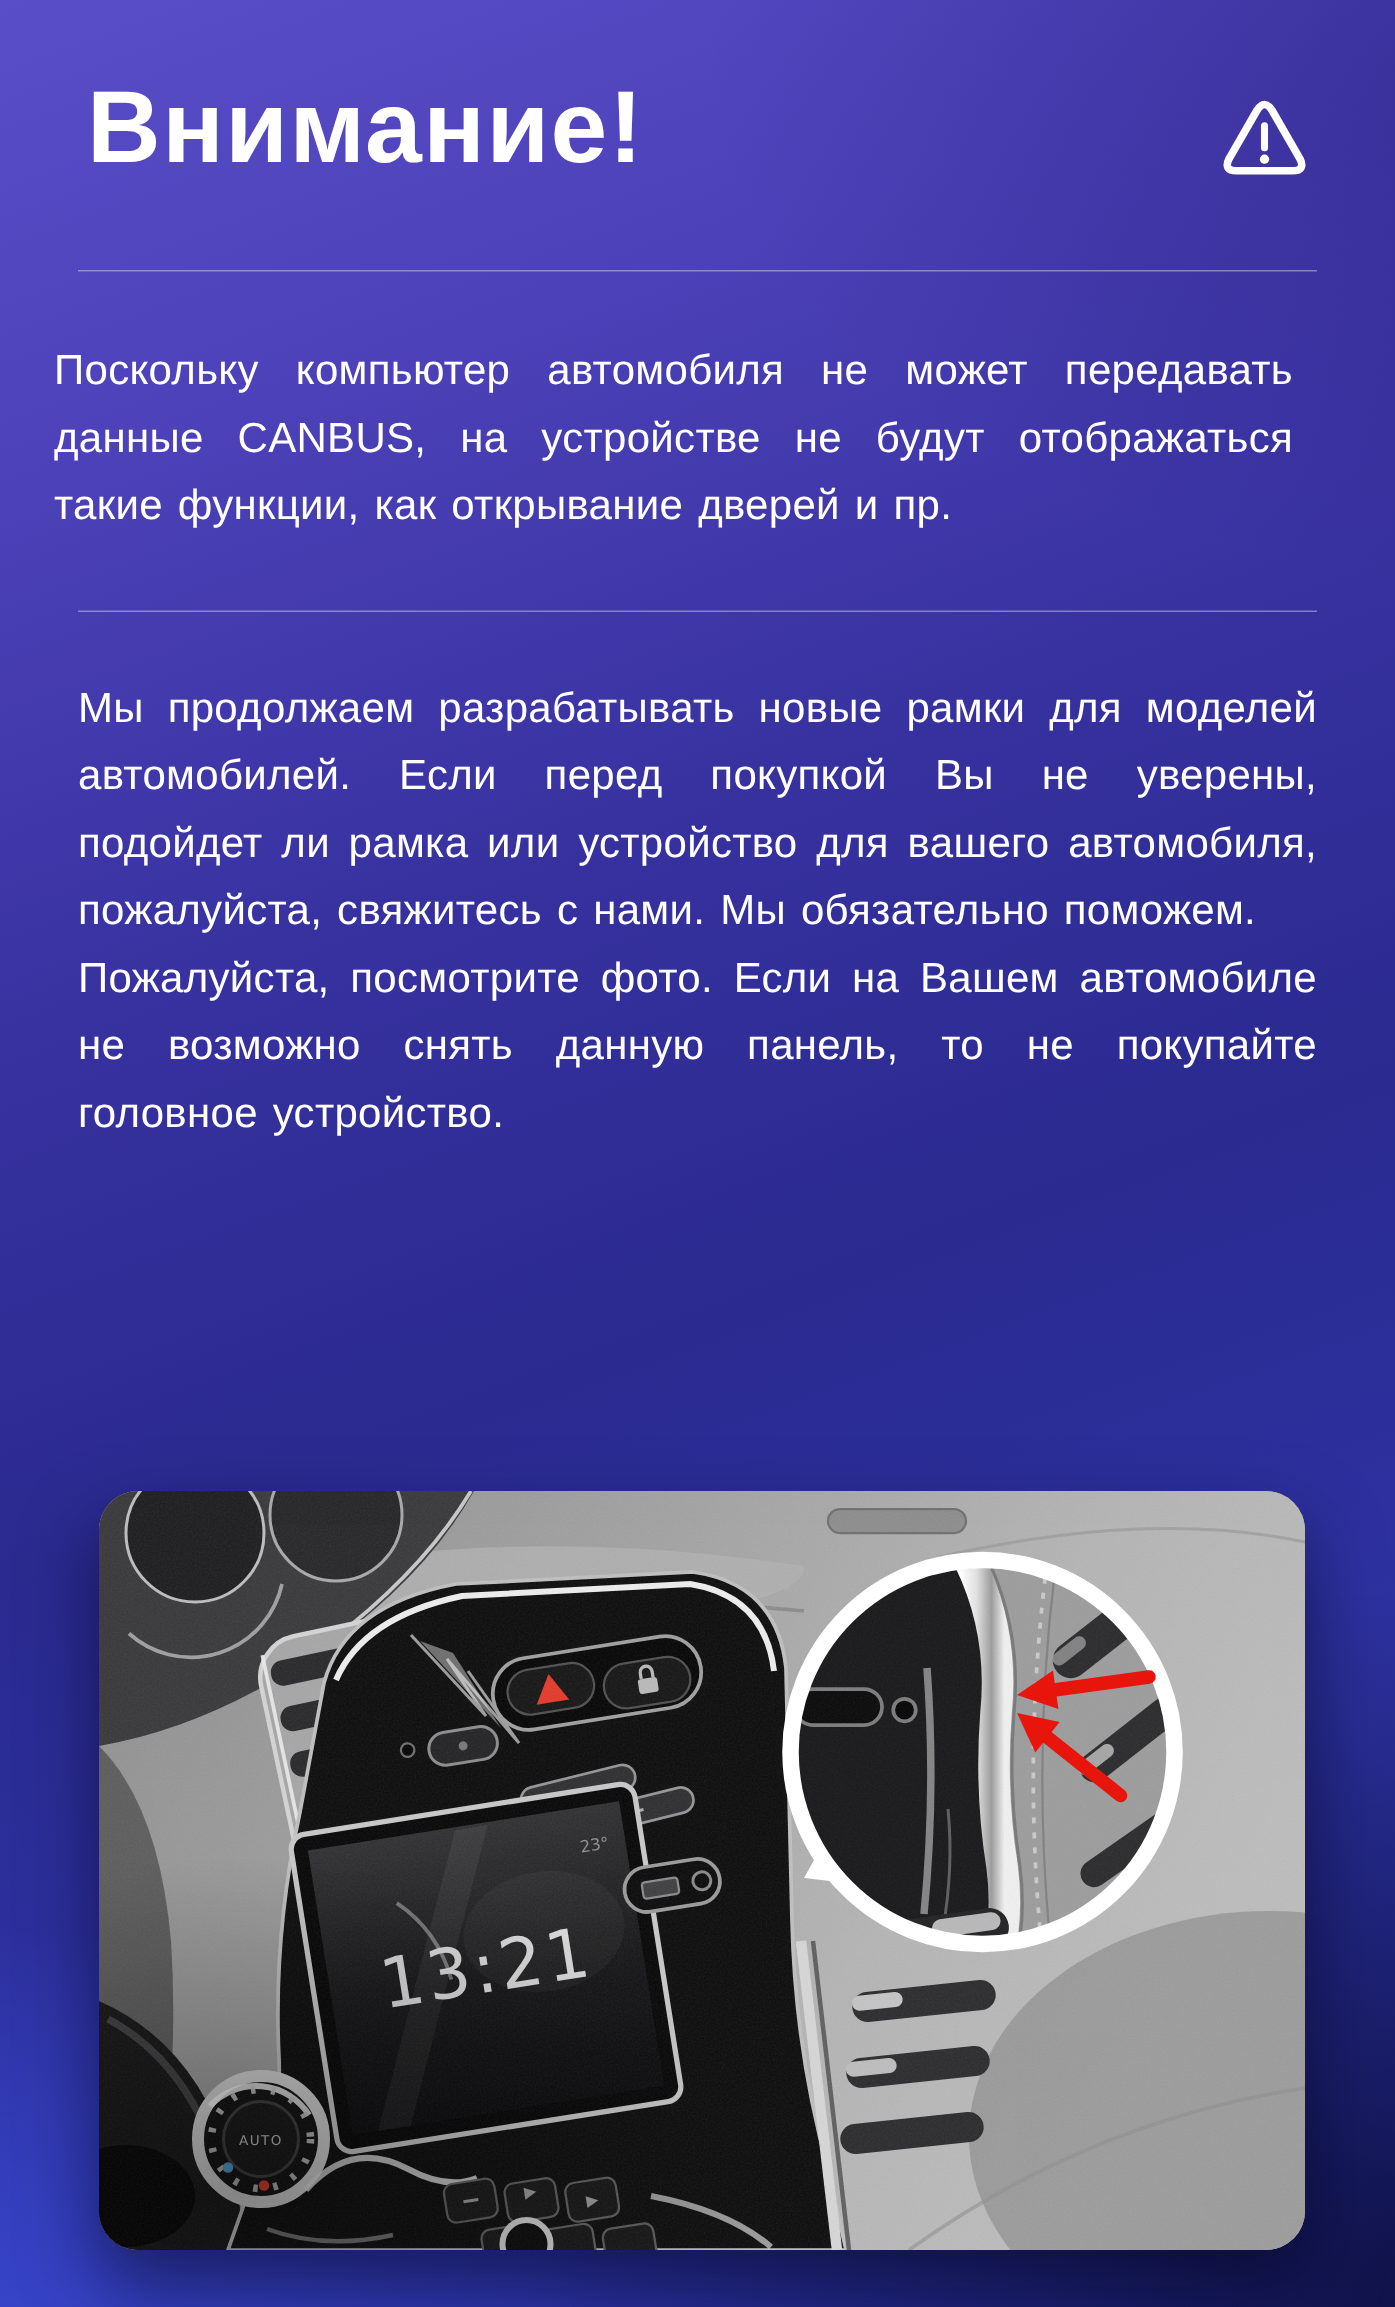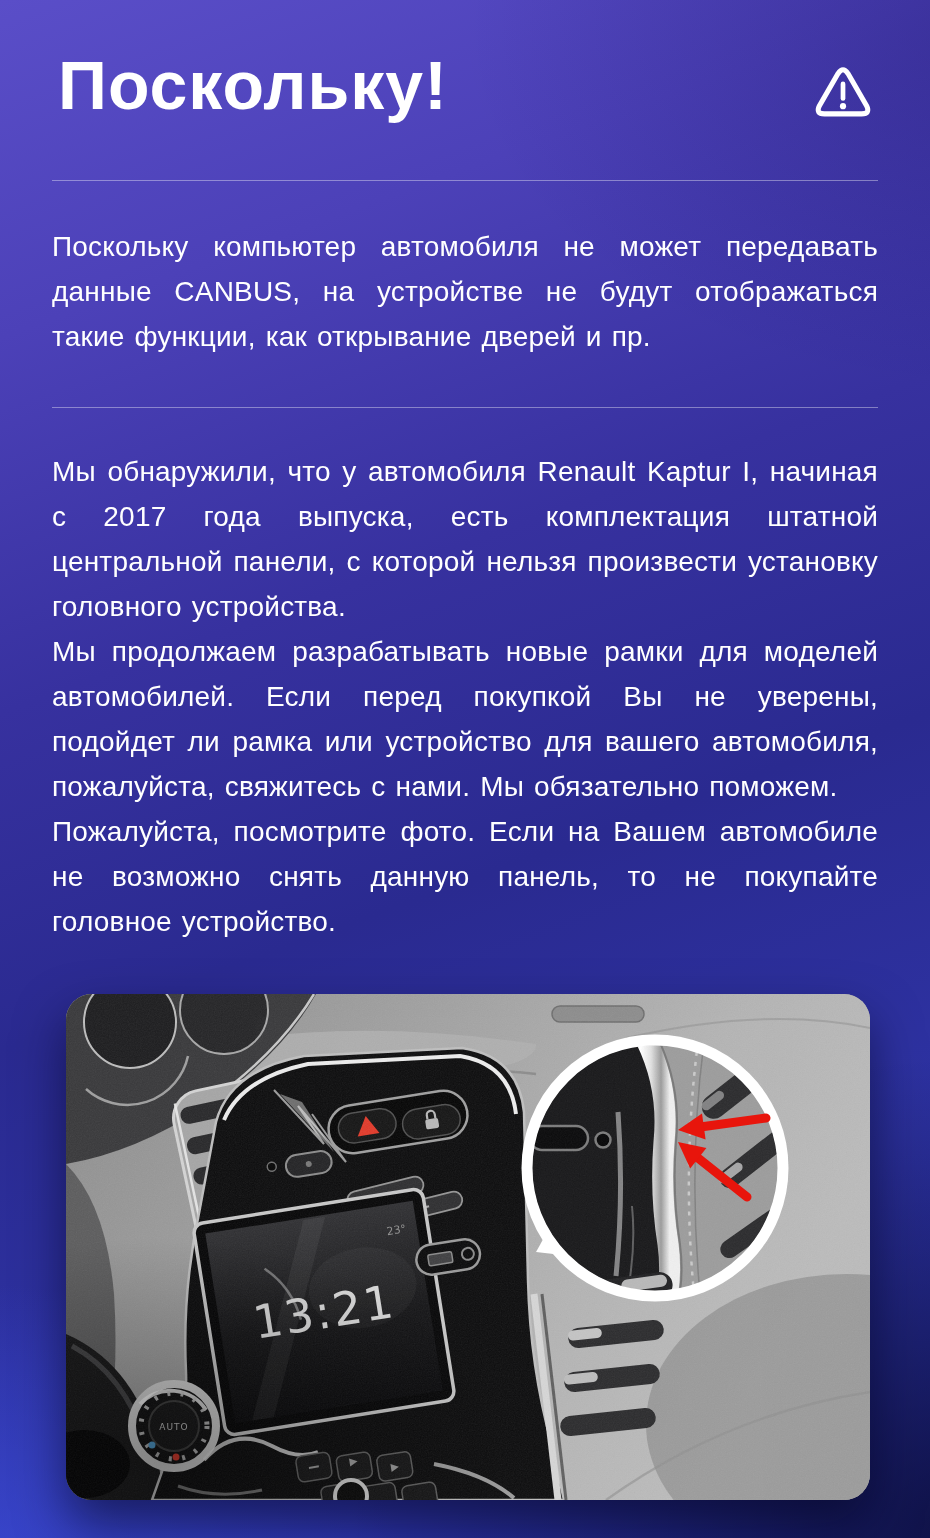--- a/index.html
+++ b/index.html
@@ -17,51 +17,50 @@
     font-size:68px;font-weight:bold;letter-spacing:1px;line-height:1.05;
   }
   .warn-icon{position:absolute;right:58px;top:66px;width:58px;height:54px;}
   .divider{position:absolute;left:52px;width:826px;height:1px;background:rgba(255,255,255,0.38);}
   .d1{top:180px;}
   .d2{top:407px;}
   .para{
     font-size:28px;line-height:45px;letter-spacing:0.2px;word-spacing:2px;
     text-align:justify;margin:0;
   }
-  .p-intro{position:absolute;left:52px;top:224px;width:826px;}
+  .p-intro{position:absolute;left:36px;top:224px;width:826px;}
   .p-main{position:absolute;left:52px;top:449px;width:826px;}
   .photo{
     position:absolute;left:66px;top:994px;width:804px;height:506px;
     border-radius:26px;overflow:hidden;
     box-shadow:0 24px 50px rgba(4,4,28,0.55);
     background:#9d9d9d;
   }
   .photo svg{display:block;width:100%;height:100%;}
 </style>
 </head>
 <body>
 
 <div class="page">
 
-  <h1 class="page-title">Поскольку!</h1>
+  <h1 class="page-title">Внимание!</h1>
 
   <svg class="warn-icon" viewBox="0 0 64 58" aria-hidden="true">
     <path d="M26.5,7.5 Q32,-1 37.5,7.5 L58,43 Q62.5,52 52.5,52 L11.5,52 Q1.5,52 6,43 Z" fill="none" stroke="#ffffff" stroke-width="5.6" stroke-linejoin="round"></path>
     <line x1="32" y1="19" x2="32" y2="35" stroke="#ffffff" stroke-width="5.2" stroke-linecap="round"></line>
     <circle cx="32" cy="43.5" r="3.4" fill="#ffffff"></circle>
   </svg>
 
   <div class="divider d1"></div>
 
   <p class="para p-intro">Поскольку компьютер автомобиля не может передавать данные CANBUS, на устройстве не будут отображаться такие функции, как открывание дверей и пр.</p>
 
   <div class="divider d2"></div>
 
   <div class="p-main">
-    <p class="para">Мы обнаружили, что у автомобиля Renault Kaptur I, начиная с 2017 года выпуска, есть комплектация штатной центральной панели, с которой нельзя произвести установку головного устройства.</p>
     <p class="para">Мы продолжаем разрабатывать новые рамки для моделей автомобилей. Если перед покупкой Вы не уверены, подойдет ли рамка или устройство для вашего автомобиля, пожалуйста, свяжитесь с нами. Мы обязательно поможем.</p>
     <p class="para">Пожалуйста, посмотрите фото. Если на Вашем автомобиле не возможно снять данную панель, то не покупайте головное устройство.</p>
   </div>
 
   <div class="photo">
     <svg viewBox="0 0 804 506">
       <defs>
         <linearGradient id="pg" x1="0" y1="0" x2="1" y2="0.35">
           <stop offset="0" stop-color="#8e8e8e"></stop>
           <stop offset="0.45" stop-color="#a3a3a3"></stop>

